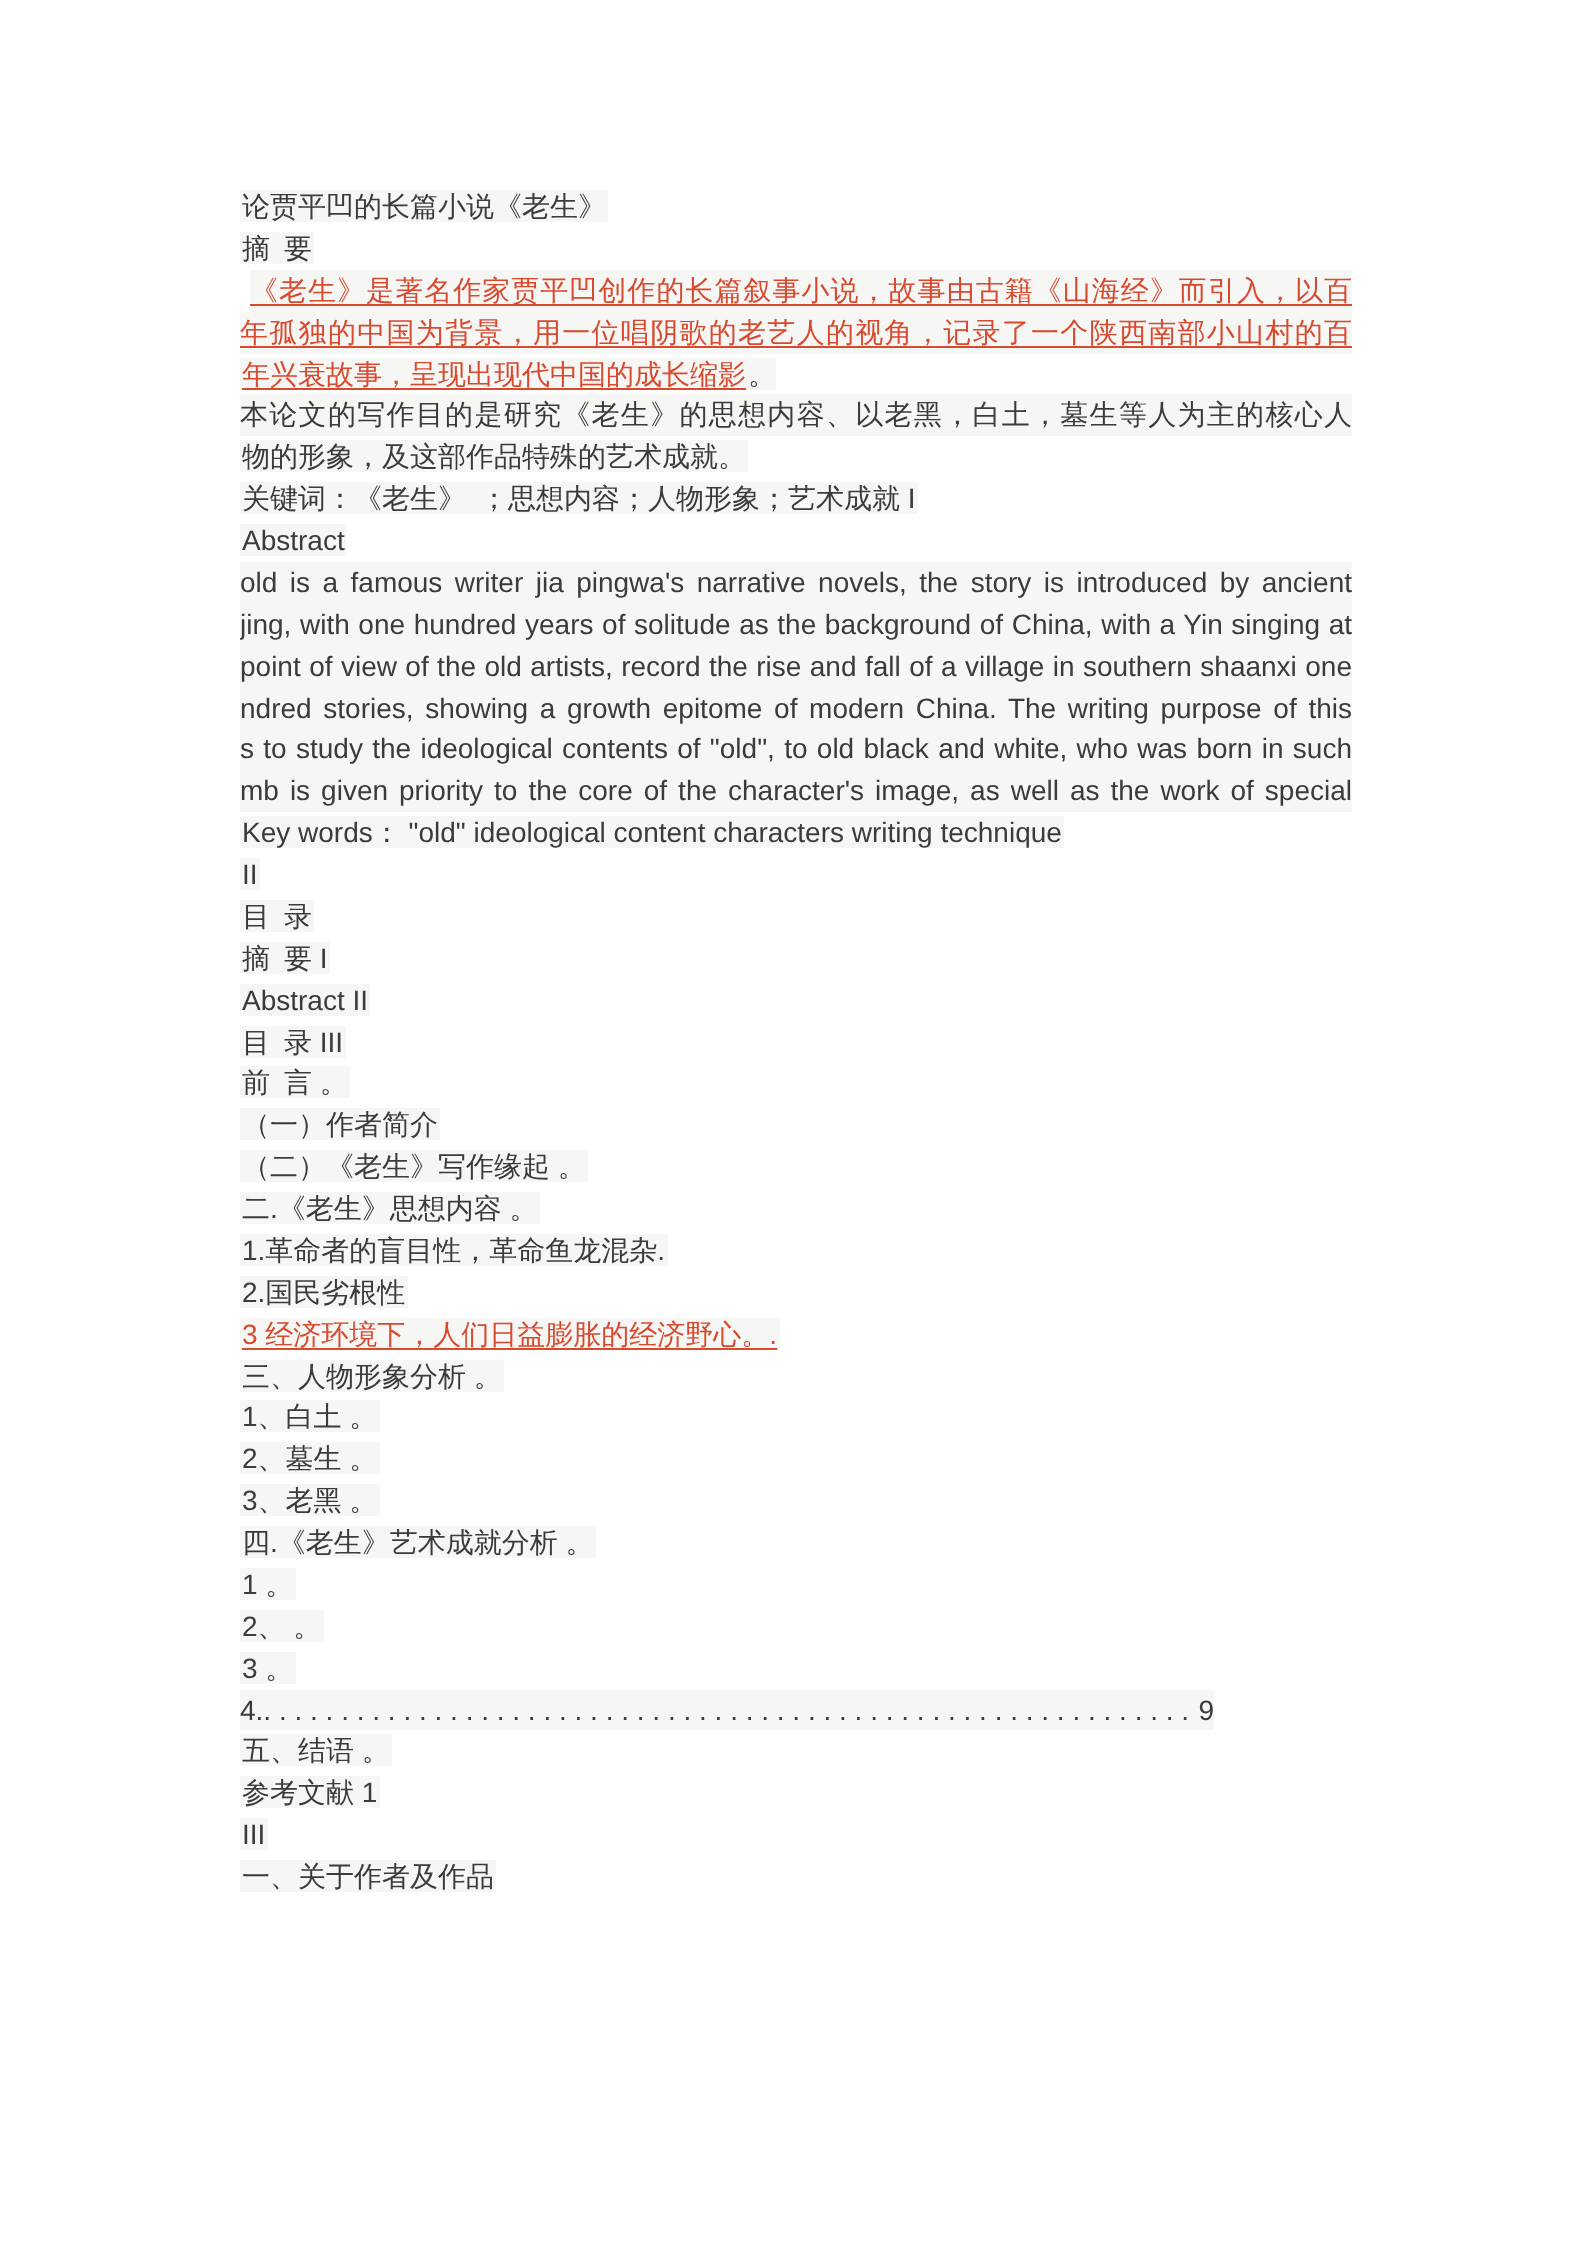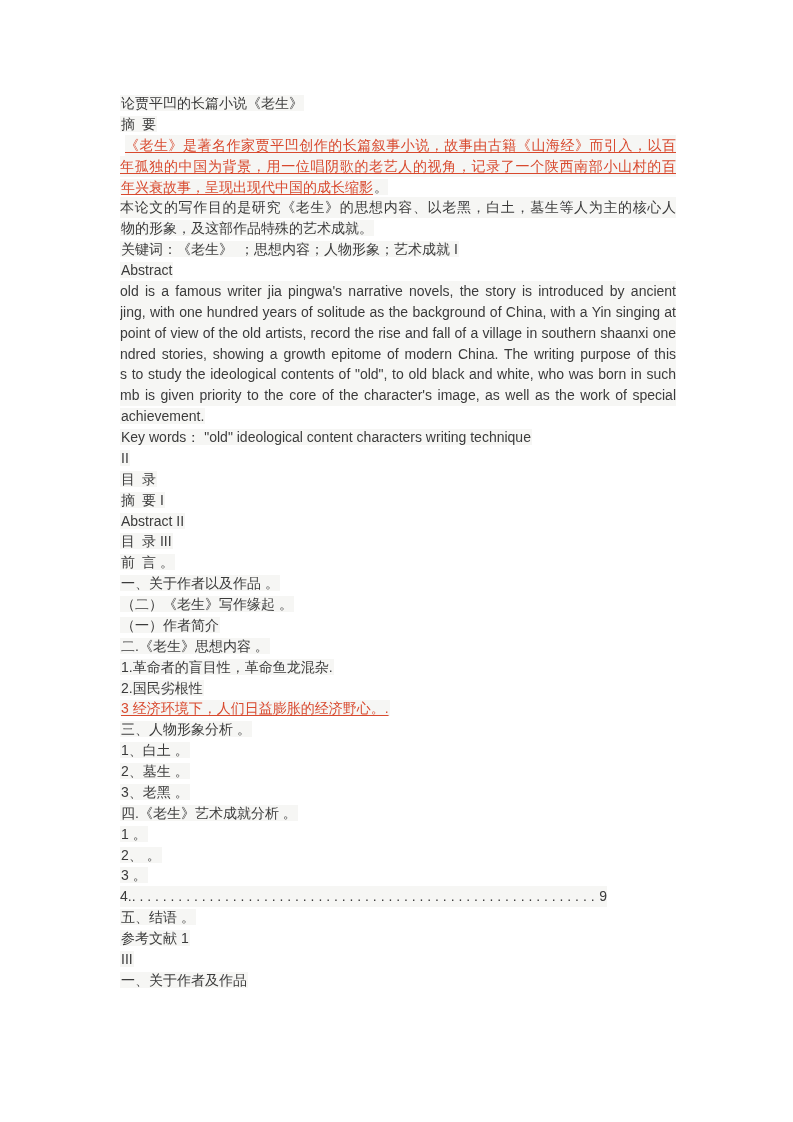--- a/index.html
+++ b/index.html
@@ -66,31 +66,29 @@
       <div class="line fill"><span class="run">本论文的写作目的是研究《老生》的思想内容、以老黑，白土，墓生等人为主的核心人</span></div>
       <div class="line"><span class="run">物的形象，及这部作品特殊的艺术成就。</span></div>
       <div class="line"><span class="run">关键词：《老生》 ；思想内容；人物形象；艺术成就 I</span></div>
       <div class="line"><span class="run">Abstract</span></div>
       <div class="line fill"><span class="run">old is a famous writer jia pingwa's narrative novels, the story is introduced by ancient shanhai</span></div>
       <div class="line fill"><span class="run">jing, with one hundred years of solitude as the background of China, with a Yin singing at the</span></div>
       <div class="line fill"><span class="run">point of view of the old artists, record the rise and fall of a village in southern shaanxi one hu</span></div>
       <div class="line fill"><span class="run">ndred stories, showing a growth epitome of modern China. The writing purpose of this paper i</span></div>
       <div class="line fill"><span class="run">s to study the ideological contents of "old", to old black and white, who was born in such as to</span></div>
       <div class="line fill"><span class="run">mb is given priority to the core of the character's image, as well as the work of special artistic</span></div>
-      <div class="line"><span class="run">achievement.</span></div>
       <div class="line"><span class="run">Key words： "old" ideological content characters writing technique</span></div>
       <div class="line"><span class="run">II</span></div>
       <div class="line"><span class="run">目 录</span></div>
       <div class="line"><span class="run">摘 要 I</span></div>
       <div class="line"><span class="run">Abstract II</span></div>
       <div class="line"><span class="run">目 录 III</span></div>
       <div class="line"><span class="run">前 言 。</span></div>
-      <div class="line"><span class="run">一、关于作者以及作品 。</span></div>
+      <div class="line"><span class="run">（一）作者简介</span></div>
       <div class="line"><span class="run">（二）《老生》写作缘起 。</span></div>
-      <div class="line"><span class="run">（一）作者简介</span></div>
       <div class="line"><span class="run">二.《老生》思想内容 。</span></div>
       <div class="line"><span class="run">1.革命者的盲目性，革命鱼龙混杂.</span></div>
       <div class="line"><span class="run">2.国民劣根性</span></div>
       <div class="line red"><span class="run">3 经济环境下，人们日益膨胀的经济野心。.</span></div>
       <div class="line"><span class="run">三、人物形象分析 。</span></div>
       <div class="line"><span class="run">1、白土 。</span></div>
       <div class="line"><span class="run">2、墓生 。</span></div>
       <div class="line"><span class="run">3、老黑 。</span></div>
       <div class="line"><span class="run">四.《老生》艺术成就分析 。</span></div>
       <div class="line"><span class="run">1 。</span></div>

